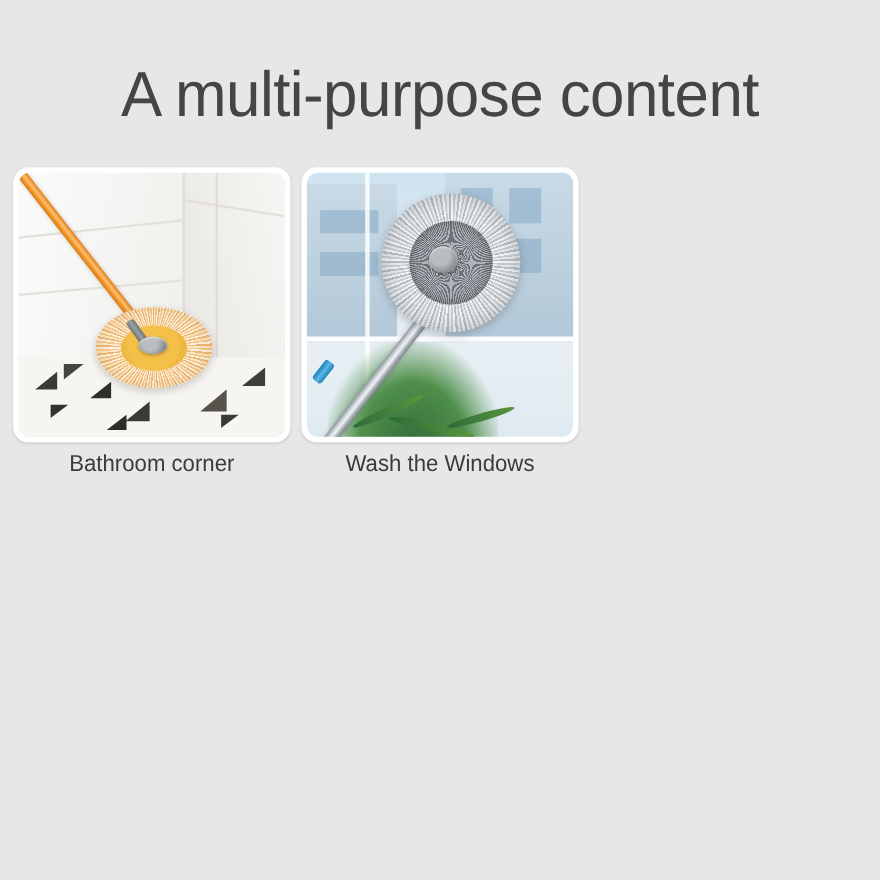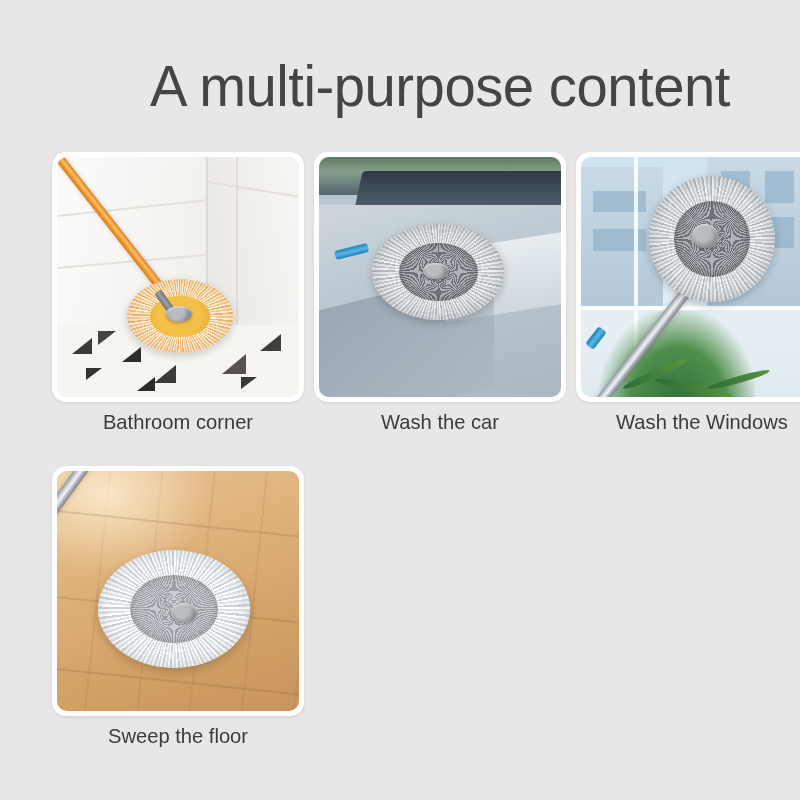--- a/index.html
+++ b/index.html
@@ -2,21 +2,21 @@
 <html><head>
 <meta charset="utf-8">
 <style>
   * { box-sizing: border-box; margin: 0; padding: 0; }
   html, body {
     width: 800px; height: 800px;
     background: #e7e7e7;
     font-family: "Liberation Sans", sans-serif;
     overflow: hidden;
   }
-  .page { position: relative; width: 664px; height: 800px; background: #e7e7e7; margin-left: 40px; }
+  .page { position: relative; width: 664px; height: 800px; background: #e7e7e7; }
 
   .title {
     position: absolute; top: 52px; left: 0; width: 800px;
     text-align: center;
     font-size: 58px; font-weight: 300; letter-spacing: -0.5px;
     color: #454545;
     font-family: "Liberation Sans", sans-serif;
     transform: scaleX(0.97);
   }
 
@@ -221,36 +221,20 @@
           <div class="layer mopO" style="left:29%;top:51%;width:106px;height:74px;"></div>
           <div class="neck" style="left:43%;top:55%;width:8px;height:26px;transform:rotate(-36deg);"></div>
           <div class="hub" style="left:45%;top:62%;width:26px;height:16px;"></div>
         </div>
       </div>
       <div class="caption">Bathroom corner</div>
     </div>
 
 
 
-    <div class="cell">
-      <div class="card">
-        <div class="photo s4">
-          <div class="layer sky"></div>
-          <div class="layer glass"></div>
-          <div class="layer hood"></div>
-          <div class="layer panel"></div>
-          <div class="layer shade"></div>
-
-          <div class="bluegrip" style="left:20%;top:36%;width:9px;height:34px;transform:rotate(76deg);transform-origin:top left;"></div>
-          <div class="layer mopG" style="left:22%;top:28%;width:132px;height:96px;"></div>
-          <div class="hub" style="left:43%;top:44%;width:26px;height:16px;"></div>
-        </div>
-      </div>
-      <div class="caption">Wash the car</div>
-    </div>
 
     <div class="cell">
       <div class="card">
         <div class="photo s5">
           <div class="layer bld" style="left:52%;top:0;width:50%;height:62%;"></div>
           <div class="layer bld" style="left:0;top:4%;width:34%;height:58%;"></div>
           <div class="layer win" style="left:58%;top:6%;width:12%;height:13%;"></div>
           <div class="layer win" style="left:76%;top:6%;width:12%;height:13%;"></div>
           <div class="layer win" style="left:58%;top:25%;width:12%;height:13%;"></div>
           <div class="layer win" style="left:76%;top:25%;width:12%;height:13%;"></div>
@@ -265,30 +249,15 @@
           <div class="poleS" style="left:2%;bottom:-6%;width:11px;height:200px;transform:rotate(38deg);transform-origin:bottom left;"></div>
           <div class="bluegrip" style="left:4%;bottom:20%;width:10px;height:22px;transform:rotate(38deg);"></div>
           <div class="bluegrip" style="left:33%;bottom:52%;width:10px;height:26px;transform:rotate(38deg);"></div>
           <div class="layer mopG" style="left:28%;top:8%;width:126px;height:126px;"></div>
           <div class="hub" style="left:46%;top:28%;width:26px;height:24px;"></div>
         </div>
       </div>
       <div class="caption">Wash the Windows</div>
     </div>
 
-    <div class="cell">
-      <div class="card">
-        <div class="photo s6">
-          <div class="layer hl"></div>
-          <div class="layer plank" style="left:-10%;top:22%;width:130%;"></div>
-          <div class="layer plank" style="left:-10%;top:58%;width:130%;"></div>
-          <div class="layer plank" style="left:-10%;top:88%;width:130%;"></div>
-          <div class="poleS" style="left:14%;top:-10%;width:12px;height:180px;transform:rotate(36deg);transform-origin:top left;"></div>
-          <div class="bluegrip" style="left:48%;top:34%;width:11px;height:26px;transform:rotate(36deg);"></div>
-          <div class="layer mopW" style="left:17%;top:33%;width:152px;height:118px;"></div>
-          <div class="hub" style="left:47%;top:55%;width:26px;height:20px;"></div>
-        </div>
-      </div>
-      <div class="caption">Sweep the floor</div>
-    </div>
 
   </div>
 </div>
 
 </body></html>

